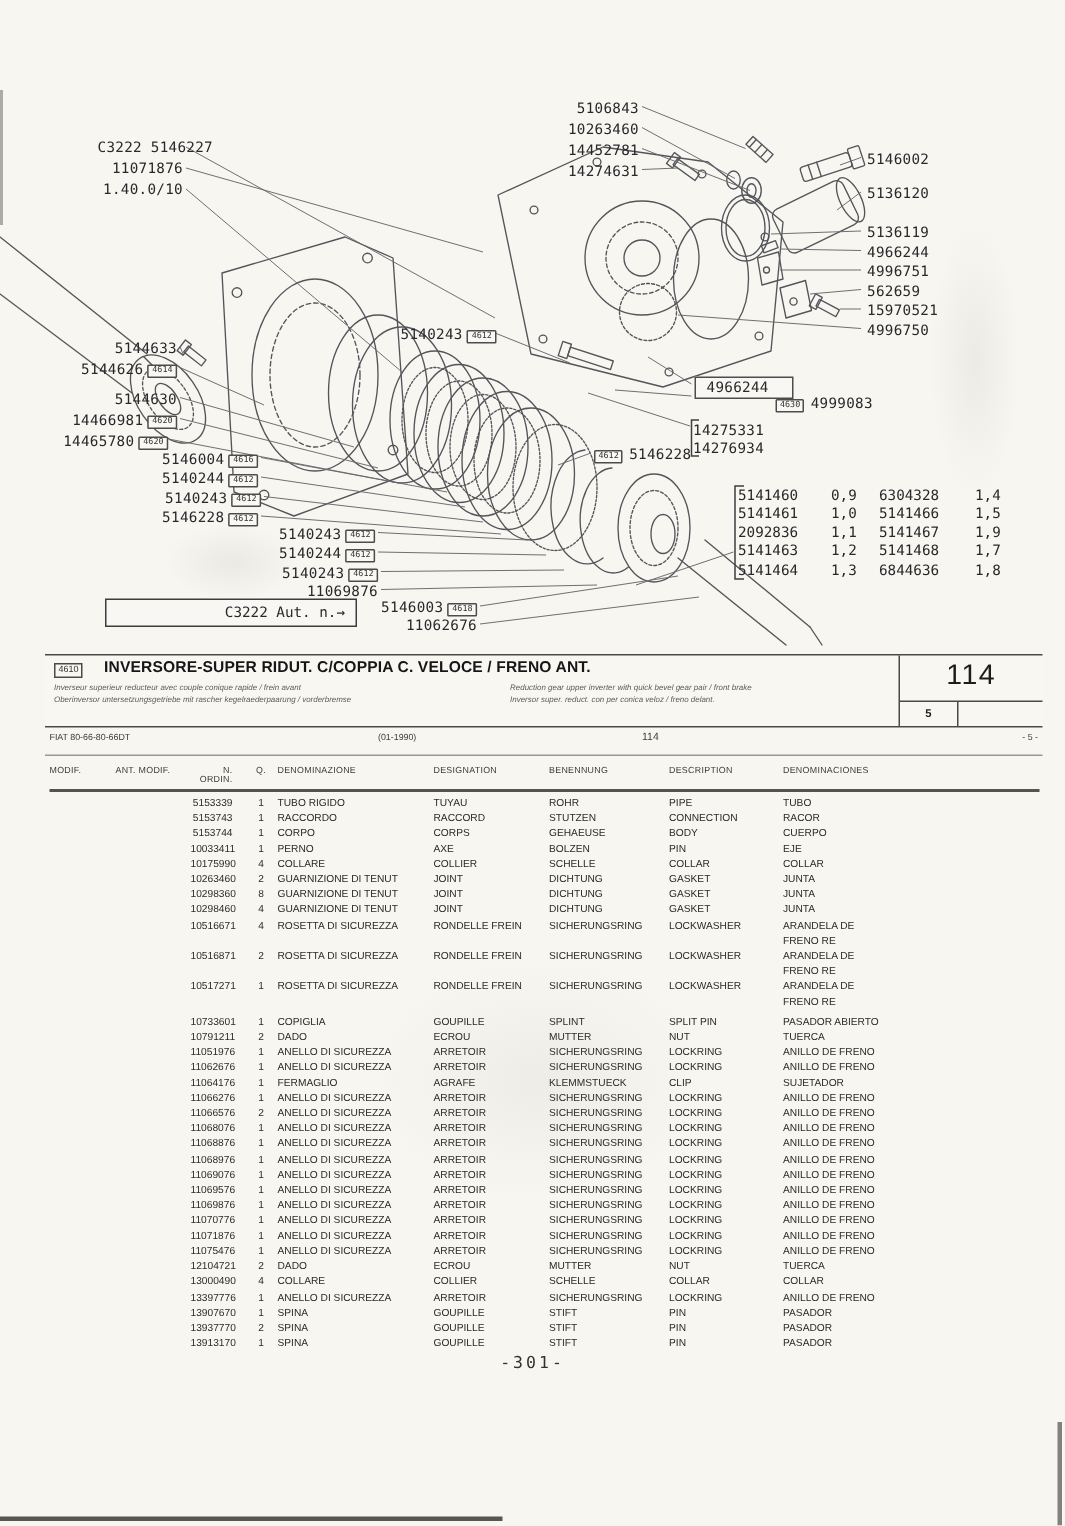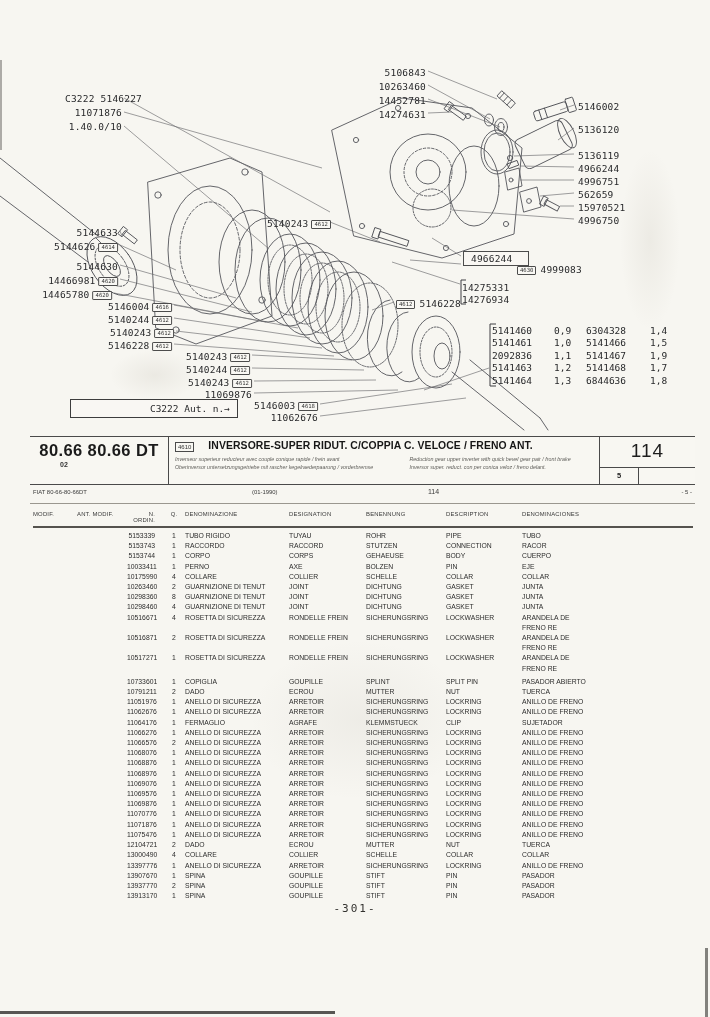--- a/index.html
+++ b/index.html
@@ -306,24 +306,20 @@
       <span>1,8</span>
     </div>
 
   <div id="aut-box">
     <span>C3222 Aut. n.</span>
     <span>→</span>
   </div>
 </div>
 
 <div id="band">
-  <div id="band-left">
-    <div id="band-model">80.66 80.66 DT</div>
-    <div id="band-model-sub">02</div>
-  </div>
   <div id="band-center">
     <div id="band-title-row">
       <span id="band-code">4610</span>
       <span id="band-title">INVERSORE-SUPER RIDUT. C/COPPIA C. VELOCE / FRENO ANT.</span>
     </div>
     <div id="band-subtitles">
       <span>Inverseur superieur reducteur avec couple conique rapide / frein avant</span>
       <span>Reduction gear upper inverter with quick bevel gear pair / front brake</span>
       <span>Oberinversor untersetzungsgetriebe mit rascher kegelraederpaarung / vorderbremse</span>
       <span>Inversor super. reduct. con per conica veloz / freno delant.</span>

